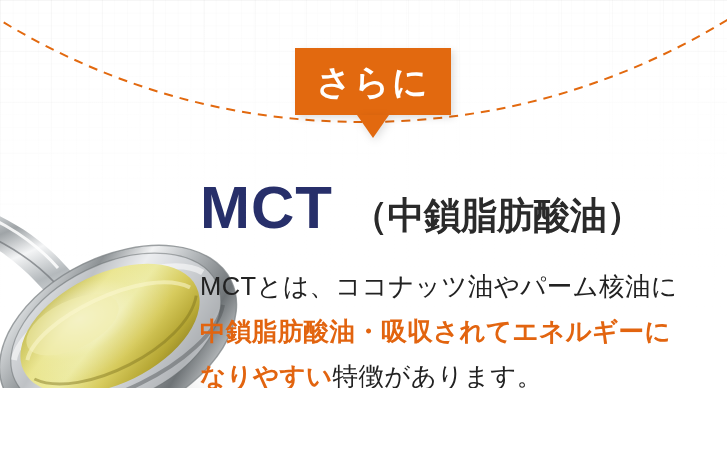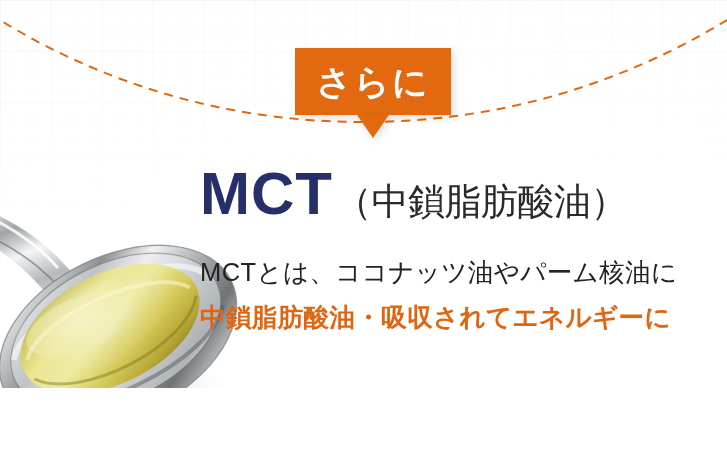--- a/index.html
+++ b/index.html
@@ -91,42 +91,42 @@
     top: 186px;
     width: 300px;
     height: 282px;
     pointer-events: none;
   }
 
   
   #content {
     position: absolute;
     left: 200px;
-    top: 164px;
+    top: 178px;
     width: 515px;
   }
   #title-row {
     display: flex;
     align-items: baseline;
     white-space: nowrap;
     line-height: 1;
     margin-bottom: 6px;
   }
   #title-main {
     font-size: 60px;
     font-weight: 700;
     color: #272f6a;
     letter-spacing: 1px;
   }
   #title-sub {
     font-size: 37px;
-    font-weight: 400;
+    font-weight: 700;
     color: #2a2a2a;
     letter-spacing: -0.5px;
-    margin-left: 2px;
+    margin-left: 18px;
   }
 
   #body-text {
     margin-top: 26px;
     font-size: 25.5px;
     line-height: 45px;
     color: #222222;
     letter-spacing: 0.4px;
     white-space: nowrap;
   }
@@ -223,17 +223,18 @@
   <div id="content">
 
     <div id="title-row">
       <span id="title-main">MCT</span>
       <span id="title-sub">（中鎖脂肪酸油）</span>
     </div>
 
     <div id="body-text">
         <span class="body-line"><span>MCTとは、ココナッツ油やパーム核油に</span></span>
         <span class="body-line"><span class="hl">中鎖脂肪酸油・吸収されてエネルギーに</span></span>
+        <span class="body-line"><span class="hl">なりやすい</span><span>特徴があります。</span></span>
       </div>
 
   </div>
 
 </div>
 
 </body></html>

